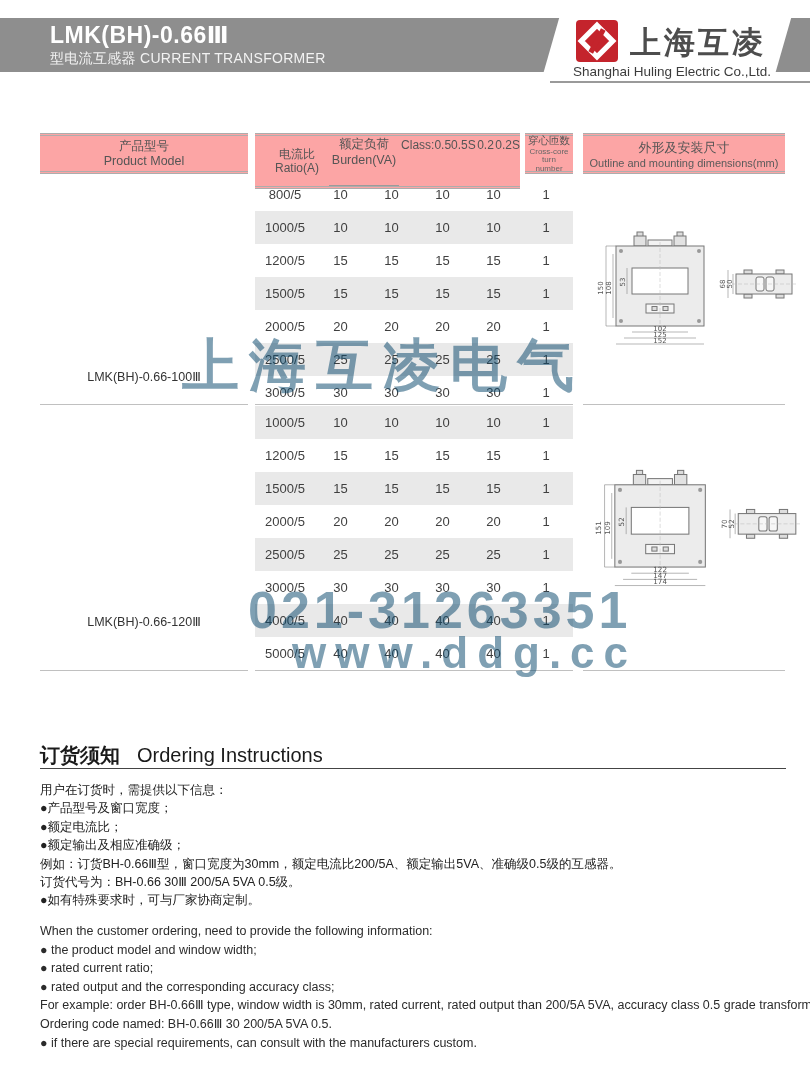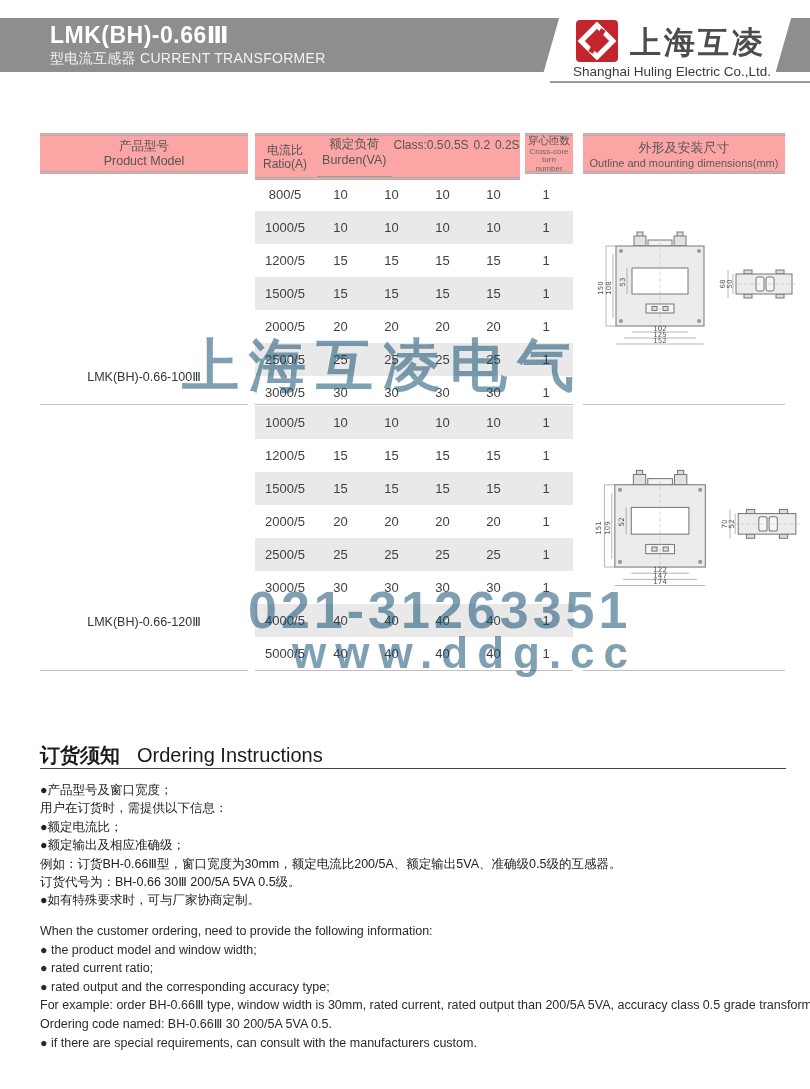--- a/index.html
+++ b/index.html
@@ -14,21 +14,21 @@
   .logo-mark{position:absolute;left:576px;top:20px;width:42px;height:42px;background:#c4242c;border-radius:4px;}
   .logo-mark svg{display:block;width:42px;height:42px;}
   .logo-cn{position:absolute;left:630px;top:22px;font-size:31px;font-weight:600;color:#4d4d4d;letter-spacing:3px;text-align:center;}
   .logo-en{position:absolute;left:552px;top:64px;width:240px;text-align:center;font-size:13.5px;color:#3c3c3c;}
   .logo-rule{position:absolute;left:550px;top:81px;width:260px;height:2px;background:#9a9a9a;}
 
   
   .hbox{position:absolute;box-sizing:border-box;background:#fca5a5;
         border-top:3px double #adadad;border-bottom:3px double #adadad;color:#555;}
   .hbox1{left:40px;top:133px;width:208px;height:41px;display:flex;flex-direction:column;justify-content:center;align-items:center;font-size:12.5px;line-height:15px;}
-  .hbox2{left:255px;top:133px;width:265px;height:47px;display:flex;}
+  .hbox2{left:255px;top:133px;width:265px;height:56px;display:flex;padding-left:12px;}
   .ratio-h{width:60px;display:flex;flex-direction:column;justify-content:center;align-items:center;font-size:12px;line-height:14px;}
   .burden-h{flex:1;display:flex;flex-direction:row;justify-content:center;}
   .burden-title{text-align:center;font-size:12.5px;padding-bottom:2px;border-bottom:1px solid #9b9b9b;margin:0 2px;}
   .burden-cols{display:grid;grid-template-columns:1fr 1fr 1fr 1fr;text-align:center;font-size:12px;padding-top:2px;}
   .hbox3{left:525px;top:133px;width:48px;height:41px;display:flex;flex-direction:column;justify-content:center;align-items:center;}
   .turns-cn{font-size:10.5px;}
   .turns-en{font-size:8px;line-height:8.5px;color:#666;}
   .hbox4{left:583px;top:133px;width:202px;height:41px;display:flex;flex-direction:column;justify-content:center;align-items:center;}
   .outline-cn{font-size:13px;}
   .outline-en{font-size:11px;color:#5a5a5a;}
@@ -367,33 +367,33 @@
   <div class="wm wm2">021-31263351</div>
   <div class="wm wm3">www.ddg.cc</div>
 
   <div class="order-head">
     <span style="font-weight:600">订货须知</span><span class="en">Ordering Instructions</span>
   </div>
   <div class="order-rule"></div>
 
   <div class="txt-list cn-list">
 
-  <div class="txt-line">●产品型号及窗口宽度；</div>
-      <div class="txt-line">用户在订货时，需提供以下信息：</div>
+  <div class="txt-line">用户在订货时，需提供以下信息：</div>
+      <div class="txt-line">●产品型号及窗口宽度；</div>
       <div class="txt-line">●额定电流比；</div>
       <div class="txt-line">●额定输出及相应准确级；</div>
       <div class="txt-line">例如：订货BH-0.66Ⅲ型，窗口宽度为30mm，额定电流比200/5A、额定输出5VA、准确级0.5级的互感器。</div>
       <div class="txt-line">订货代号为：BH-0.66 30Ⅲ 200/5A 5VA 0.5级。</div>
       <div class="txt-line">●如有特殊要求时，可与厂家协商定制。</div>
     </div>
 
   <div class="txt-list en-list">
 
   <div class="txt-line">When the customer ordering, need to provide the following information:</div>
       <div class="txt-line">● the product model and window width;</div>
       <div class="txt-line">● rated current ratio;</div>
-      <div class="txt-line">● rated output and the corresponding accuracy type;</div>
+      <div class="txt-line">● rated output and the corresponding accuracy class;</div>
       <div class="txt-line">For example: order BH-0.66Ⅲ type, window width is 30mm, rated current, rated output than 200/5A 5VA, accuracy class 0.5 grade transformer.</div>
       <div class="txt-line">Ordering code named: BH-0.66Ⅲ 30 200/5A 5VA 0.5.</div>
       <div class="txt-line">● if there are special requirements, can consult with the manufacturers custom.</div>
     </div>
 
 </div>
 
 </body></html>

